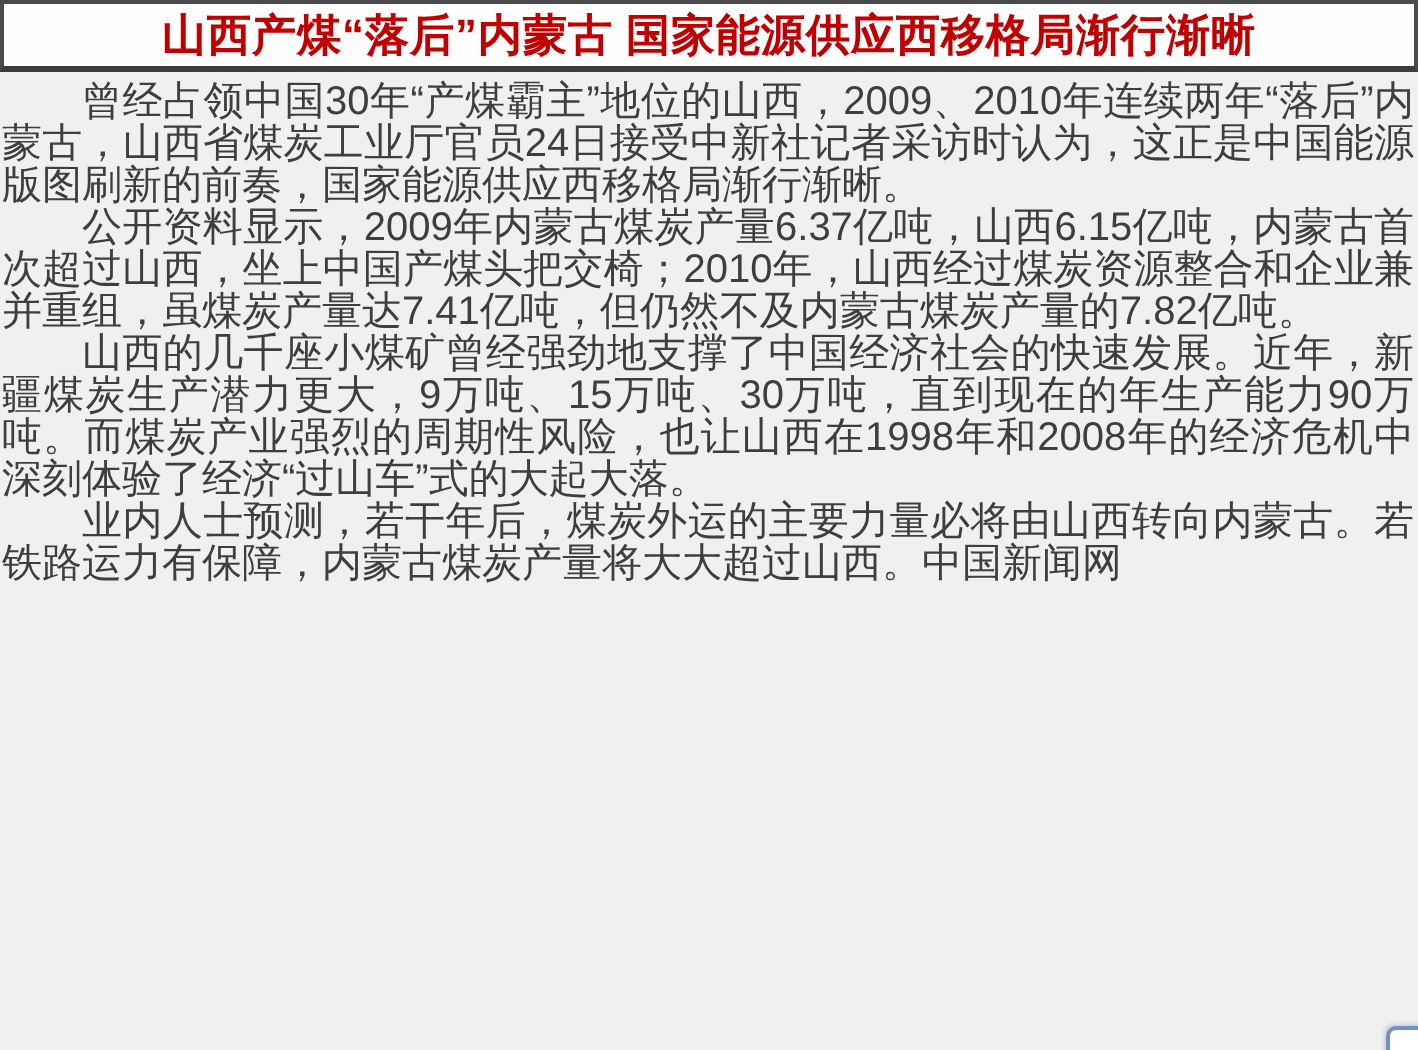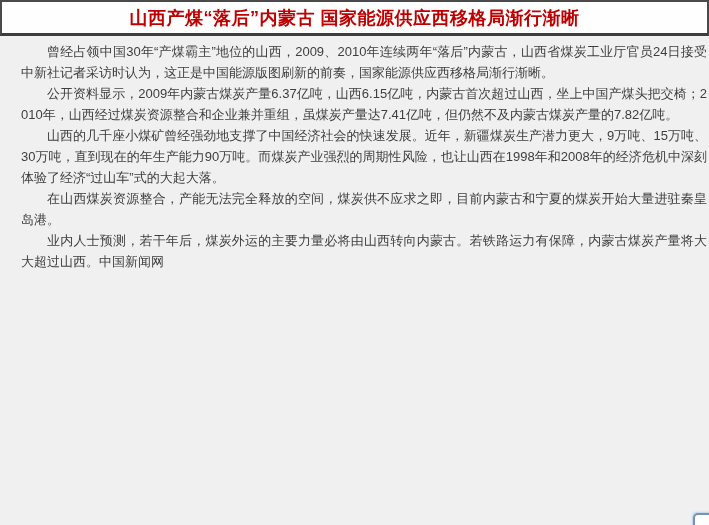--- a/index.html
+++ b/index.html
@@ -21,39 +21,38 @@
     height: 36px;
     background: #fefefe;
     border: 2px solid #4a4a4a;
     border-bottom: 3px solid #3d3d3d;
     display: flex;
     align-items: center;
     justify-content: center;
   }
   .title-text {
     color: #c00000;
-    font-size: 18px;
+    font-size: 22px;
     font-weight: bold;
     letter-spacing: 0.5px;
     white-space: nowrap;
   }
   .article {
     box-sizing: border-box;
     width: 709px;
     padding: 5px 2px 0 1px;
     color: #3e3e3e;
   }
   .article p {
     margin: 0;
-    font-size: 13px;
+    font-size: 20px;
     line-height: 21px;
     text-indent: 2em;
     text-align: justify;
     word-break: break-all;
-    padding-left: 20px;
   }
   .corner-popup {
     position: absolute;
     right: -14px;
     bottom: -14px;
     width: 26px;
     height: 22px;
     background: #ffffff;
     border: 2px solid #7293bb;
     border-radius: 5px;
@@ -66,19 +65,18 @@
 <div class="page">
 
   <div class="title-bar">
     <span class="title-text">山西产煤“落后”内蒙古  国家能源供应西移格局渐行渐晰</span>
   </div>
 
   <div class="article">
       <p>曾经占领中国30年“产煤霸主”地位的山西，2009、2010年连续两年“落后”内蒙古，山西省煤炭工业厅官员24日接受中新社记者采访时认为，这正是中国能源版图刷新的前奏，国家能源供应西移格局渐行渐晰。</p>
       <p>公开资料显示，2009年内蒙古煤炭产量6.37亿吨，山西6.15亿吨，内蒙古首次超过山西，坐上中国产煤头把交椅；2010年，山西经过煤炭资源整合和企业兼并重组，虽煤炭产量达7.41亿吨，但仍然不及内蒙古煤炭产量的7.82亿吨。</p>
       <p>山西的几千座小煤矿曾经强劲地支撑了中国经济社会的快速发展。近年，新疆煤炭生产潜力更大，9万吨、15万吨、30万吨，直到现在的年生产能力90万吨。而煤炭产业强烈的周期性风险，也让山西在1998年和2008年的经济危机中深刻体验了经济“过山车”式的大起大落。</p>
-      <p>在山西煤炭资源整合，产能无法完全释放的空间，煤炭供不应求之即，目前内蒙古和宁夏的煤炭开始大量进驻秦皇岛港。</p>
       <p>业内人士预测，若干年后，煤炭外运的主要力量必将由山西转向内蒙古。若铁路运力有保障，内蒙古煤炭产量将大大超过山西。中国新闻网</p>
     </div>
 
   <div class="corner-popup"></div>
 
 </div>
 
 </body></html>

